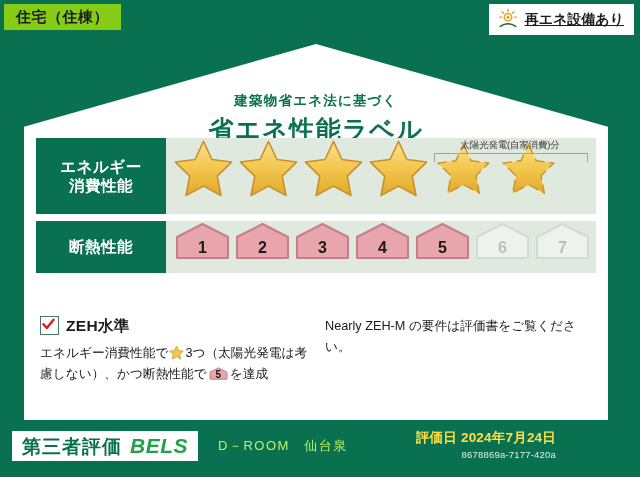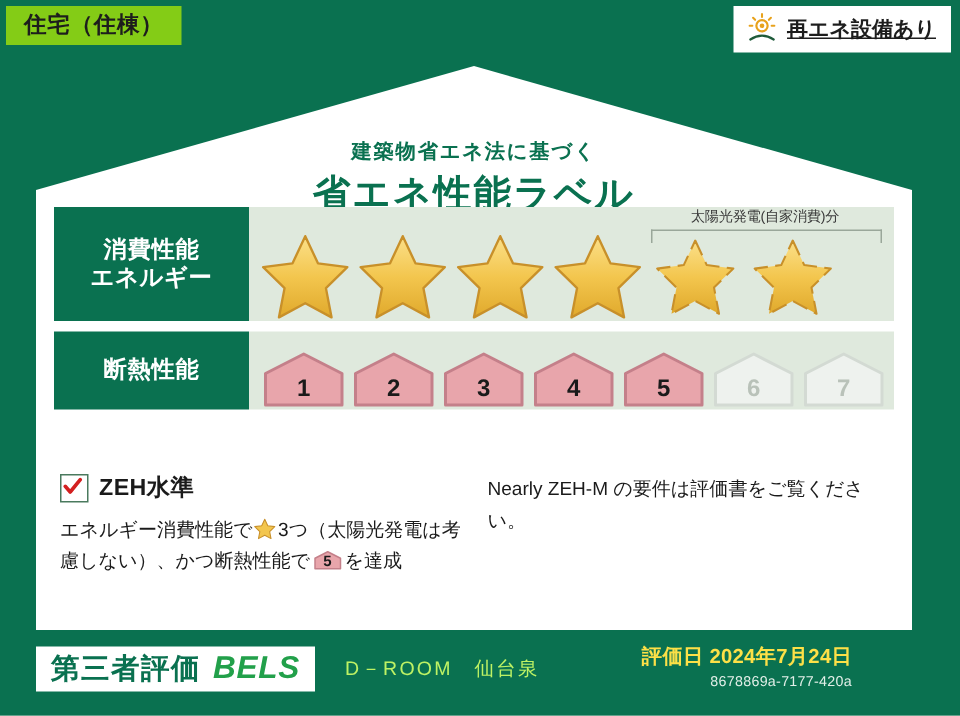--- a/index.html
+++ b/index.html
@@ -48,21 +48,21 @@
   .rows{position:absolute;left:12px;top:94px;width:560px;}
   .perf-row{display:flex;align-items:stretch;margin-bottom:7px;}
   .row-label{
     width:130px;flex:0 0 130px;background:#0a7150;color:#fff;
     display:flex;flex-direction:column;align-items:center;justify-content:center;
     font-size:15.5px;font-weight:700;line-height:1.25;letter-spacing:.5px;
   }
   .row-label span{display:block;}
   .row-value{
     flex:1;background:#dfe9dd;position:relative;
-    display:flex;align-items:flex-end;
+    display:flex;align-items:flex-start;
   }
   .row-energy{height:76px;}
   .row-insul{height:52px;}
 
   
   .stars{display:flex;align-items:center;gap:2px;padding-left:6px;width:100%;
          box-sizing:border-box;}
   .star{width:63px;height:60px;flex:0 0 63px;}
   .solar-note{
     position:absolute;right:6px;top:2px;width:160px;text-align:center;
@@ -103,21 +103,21 @@
   .inline-badge{
     display:inline-block;vertical-align:-3px;width:19px;height:15px;margin:0 2px;
     position:relative;
   }
   .inline-badge .n{
     position:absolute;left:0;right:0;bottom:1px;text-align:center;
     font-size:10px;font-weight:700;color:#1a1a1a;line-height:1;
   }
 
   
-  .footer{position:absolute;left:12px;bottom:0;width:572px;height:56px;}
+  .footer{position:absolute;left:0;bottom:0;width:572px;height:56px;}
   .bels-badge{
     position:absolute;left:12px;top:10px;background:#fff;
     padding:4px 10px 5px 10px;display:flex;align-items:baseline;gap:8px;line-height:1;
   }
   .bels-jp{font-size:19px;font-weight:700;color:#0a7150;letter-spacing:1px;}
   .bels-en{font-size:21px;font-weight:700;color:#22a04a;letter-spacing:.5px;font-style:italic;}
   .proj-name{
     position:absolute;left:218px;top:18px;color:#bef264;font-size:13px;
     letter-spacing:1.5px;line-height:1;
   }
@@ -160,22 +160,22 @@
 
     <div class="title-wrap">
       <div class="title-sub">建築物省エネ法に基づく</div>
       <div class="title-main">省エネ性能ラベル</div>
     </div>
 
     <div class="rows">
 
       <div class="perf-row row-energy">
         <div class="row-label">
+          <span>エネルギー</span>
           <span>消費性能</span>
-          <span>エネルギー</span>
         </div>
         <div class="row-value">
           <div class="stars">
             <span class="star">
               <svg viewBox="0 0 64 60" width="63" height="60">
                   <defs>
                 <linearGradient id="sg" x1="0" y1="0" x2="0" y2="1">
                   <stop offset="0" stop-color="#fbe08a"></stop>
                       <stop offset="0.5" stop-color="#f3c64e"></stop>
                       <stop offset="1" stop-color="#e0a92c"></stop>

